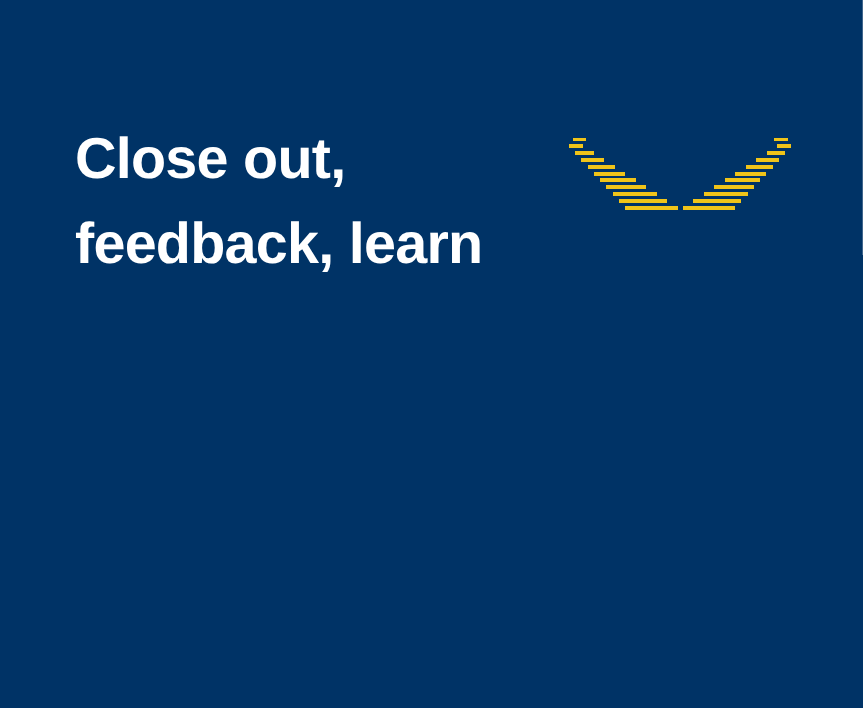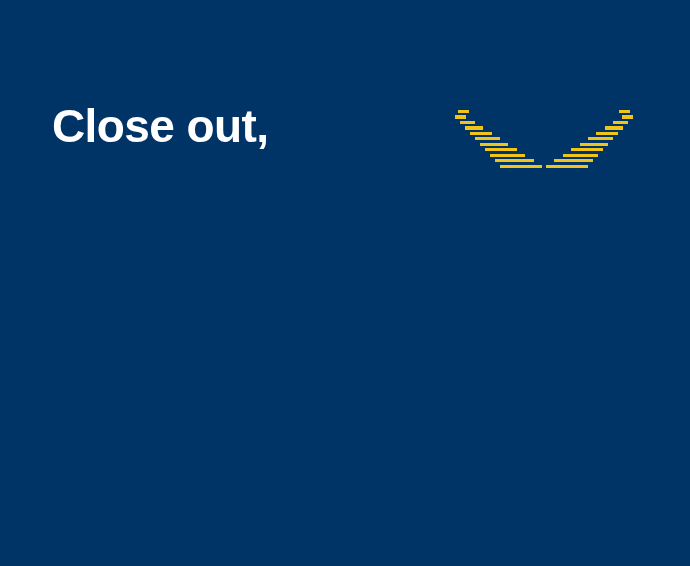--- a/index.html
+++ b/index.html
@@ -19,21 +19,21 @@
     position: relative;
     width: 690px;
     height: 566px;
     background: #003366;
     overflow: hidden;
   }
 
   
   #headline {
     position: absolute;
-    left: 52px;
+    left: 60px;
     top: 92px;
     width: 400px;
   }
 
   .headline-line {
     display: block;
     color: #ffffff;
     font-family: "Liberation Sans", sans-serif;
     font-size: 46px;
     font-weight: 700;
@@ -57,20 +57,21 @@
     height: 60px;
   }
 </style>
 </head>
 <body>
 
 <div id="slide">
 
   <div id="headline">
     <span class="headline-line">Close out,</span>
+    <span class="headline-line">feedback, learn</span>
   </div>
 
   <div id="logo-wrap">
     <svg viewBox="0 0 178 60" xmlns="http://www.w3.org/2000/svg">
       <g id="logo-stripes" fill="#F0C419" shape-rendering="crispEdges">
           <rect x="3.00" y="0.00" width="11.00" height="3.16" fill="#F0C419"></rect>
           <rect x="164.00" y="0.00" width="11.00" height="3.16" fill="#F0C419"></rect>
           <rect x="0.00" y="5.45" width="11.40" height="3.16" fill="#F0C419"></rect>
           <rect x="166.60" y="5.45" width="11.40" height="3.16" fill="#F0C419"></rect>
           <rect x="5.00" y="10.91" width="14.80" height="3.16" fill="#F0C419"></rect>

